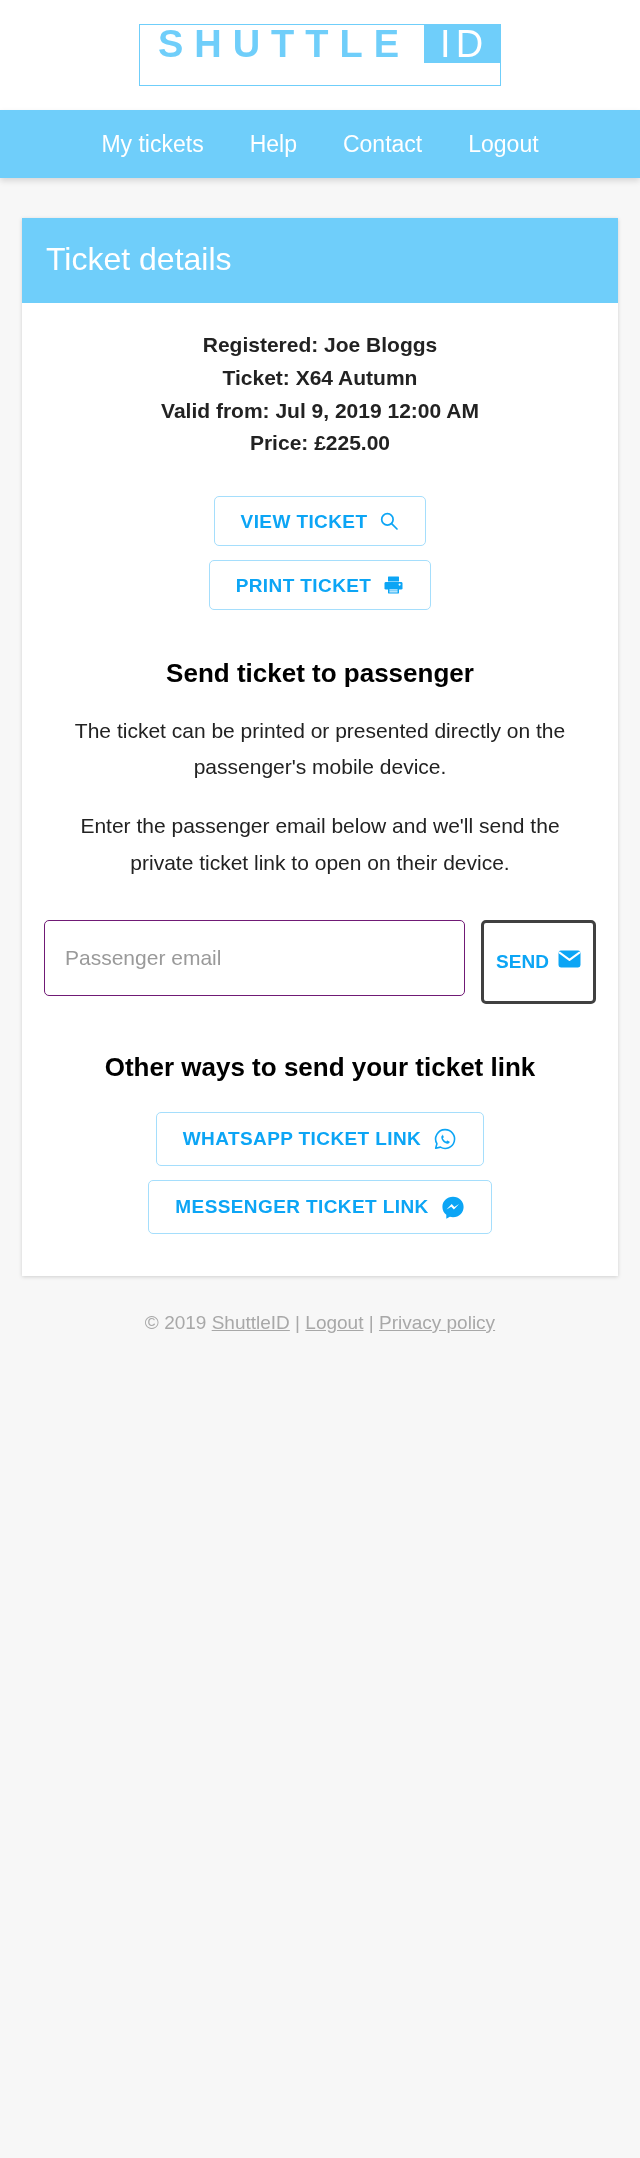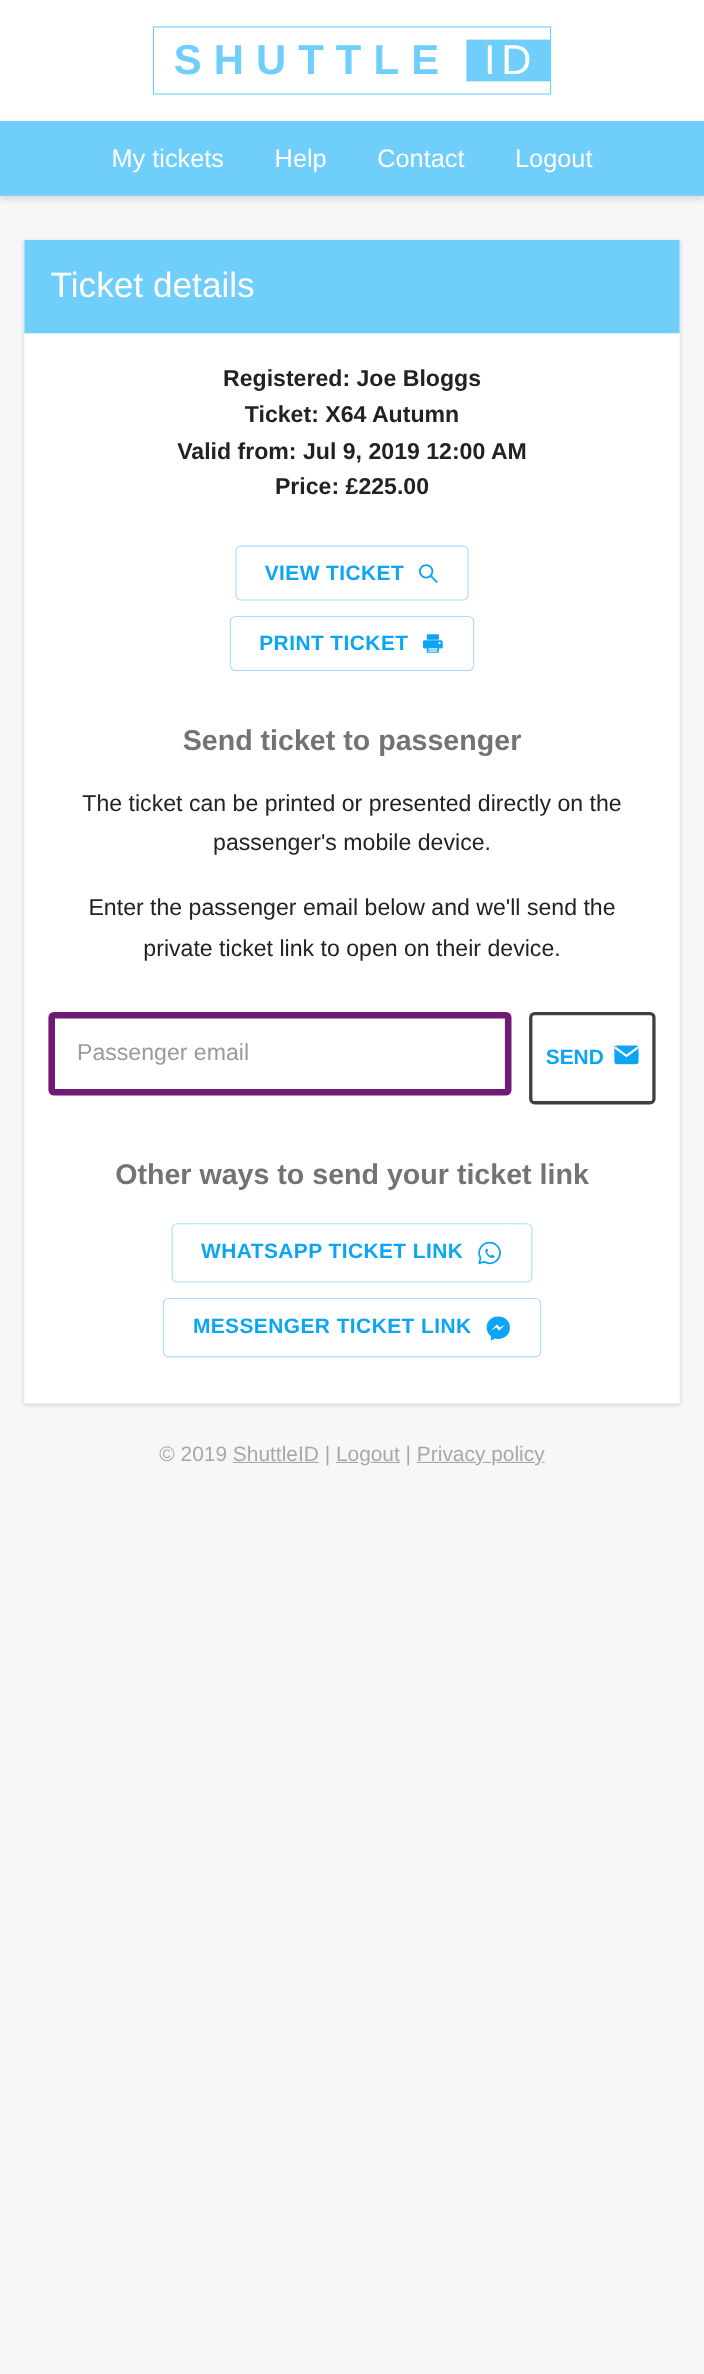--- a/index.html
+++ b/index.html
@@ -18,21 +18,21 @@
   
   .logo-header {
     background: #ffffff;
     height: 110px;
     display: flex;
     align-items: center;
     justify-content: center;
   }
   .logo {
     display: flex;
-    align-items: center;
+    align-items: flex-start;
     height: 62px;
     border: 1px solid #6fcefa;
     background: #ffffff;
   }
   .logo-word {
     display: flex;
     align-items: center;
     padding: 0 14px 0 18px;
     color: #6fcefa;
     font-size: 38px;
@@ -125,41 +125,41 @@
     padding: 14px 26px;
     cursor: pointer;
     font-family: "Liberation Sans", sans-serif;
     line-height: 1;
   }
   .btn-outline svg { display: block; }
 
   .section-title {
     font-size: 26px;
     font-weight: bold;
-    color: #737373;
+    color: #000000;
     margin: 46px 0 0 0;
     line-height: 1.32;
   }
   .para {
     font-size: 21px;
     color: #222222;
     line-height: 1.75;
     margin: 22px 4px 0 4px;
   }
 
   
   .email-row {
     margin-top: 38px;
     display: flex;
     align-items: stretch;
     gap: 16px;
   }
   .email-input {
     flex: 1 1 auto;
-    border: 6px solid #701a75;
+    border: 1px solid #701a75;
     border-radius: 5px;
     padding: 16px 20px;
     font-size: 21px;
     color: #333333;
     font-family: "Liberation Sans", sans-serif;
     background: #ffffff;
     min-width: 0;
     height: 76px;
   }
   .email-input::placeholder { color: #9a9a9a; }

